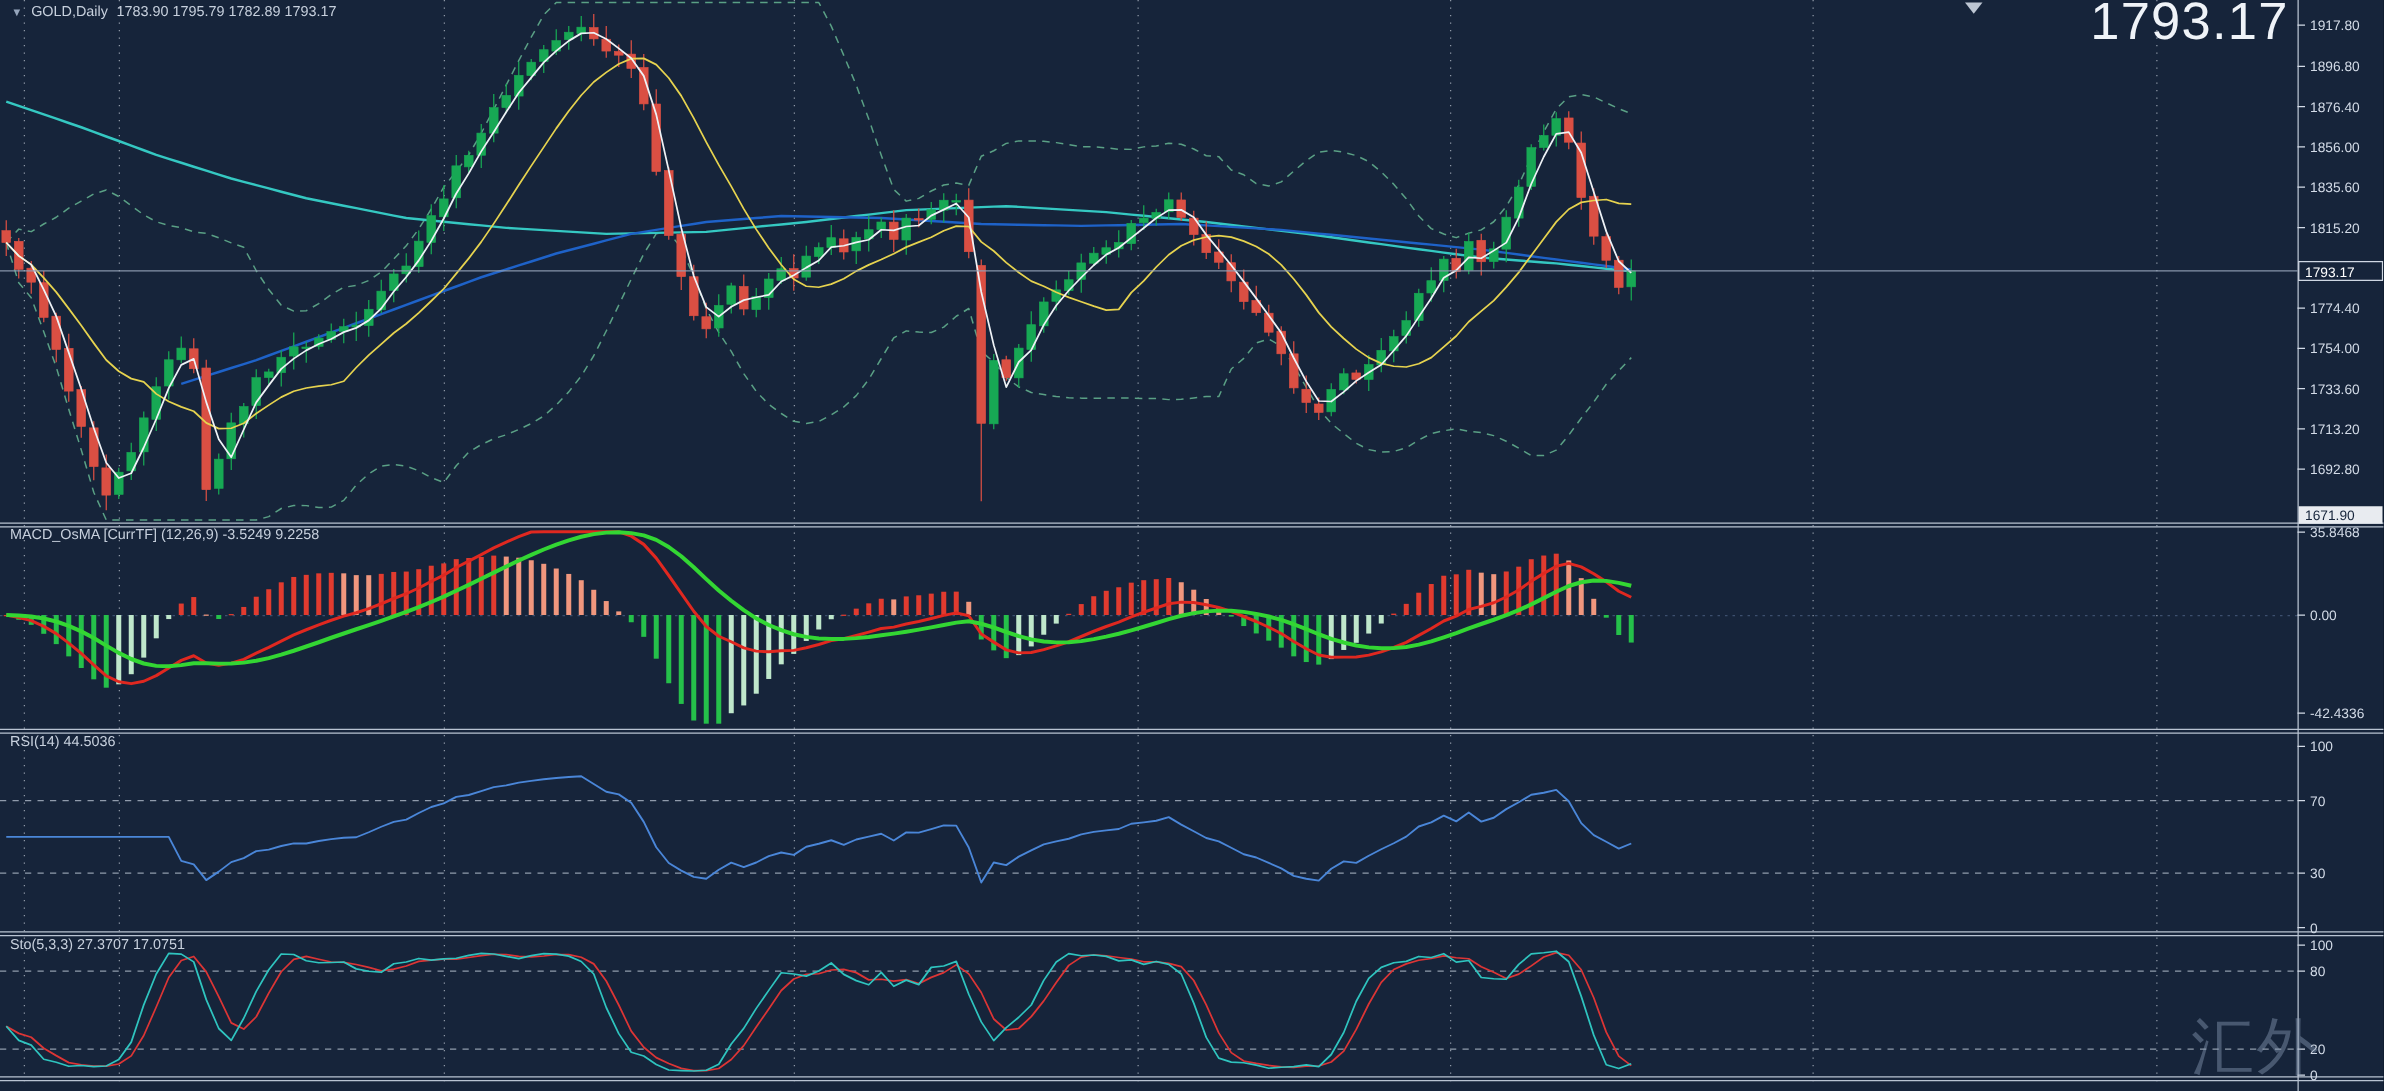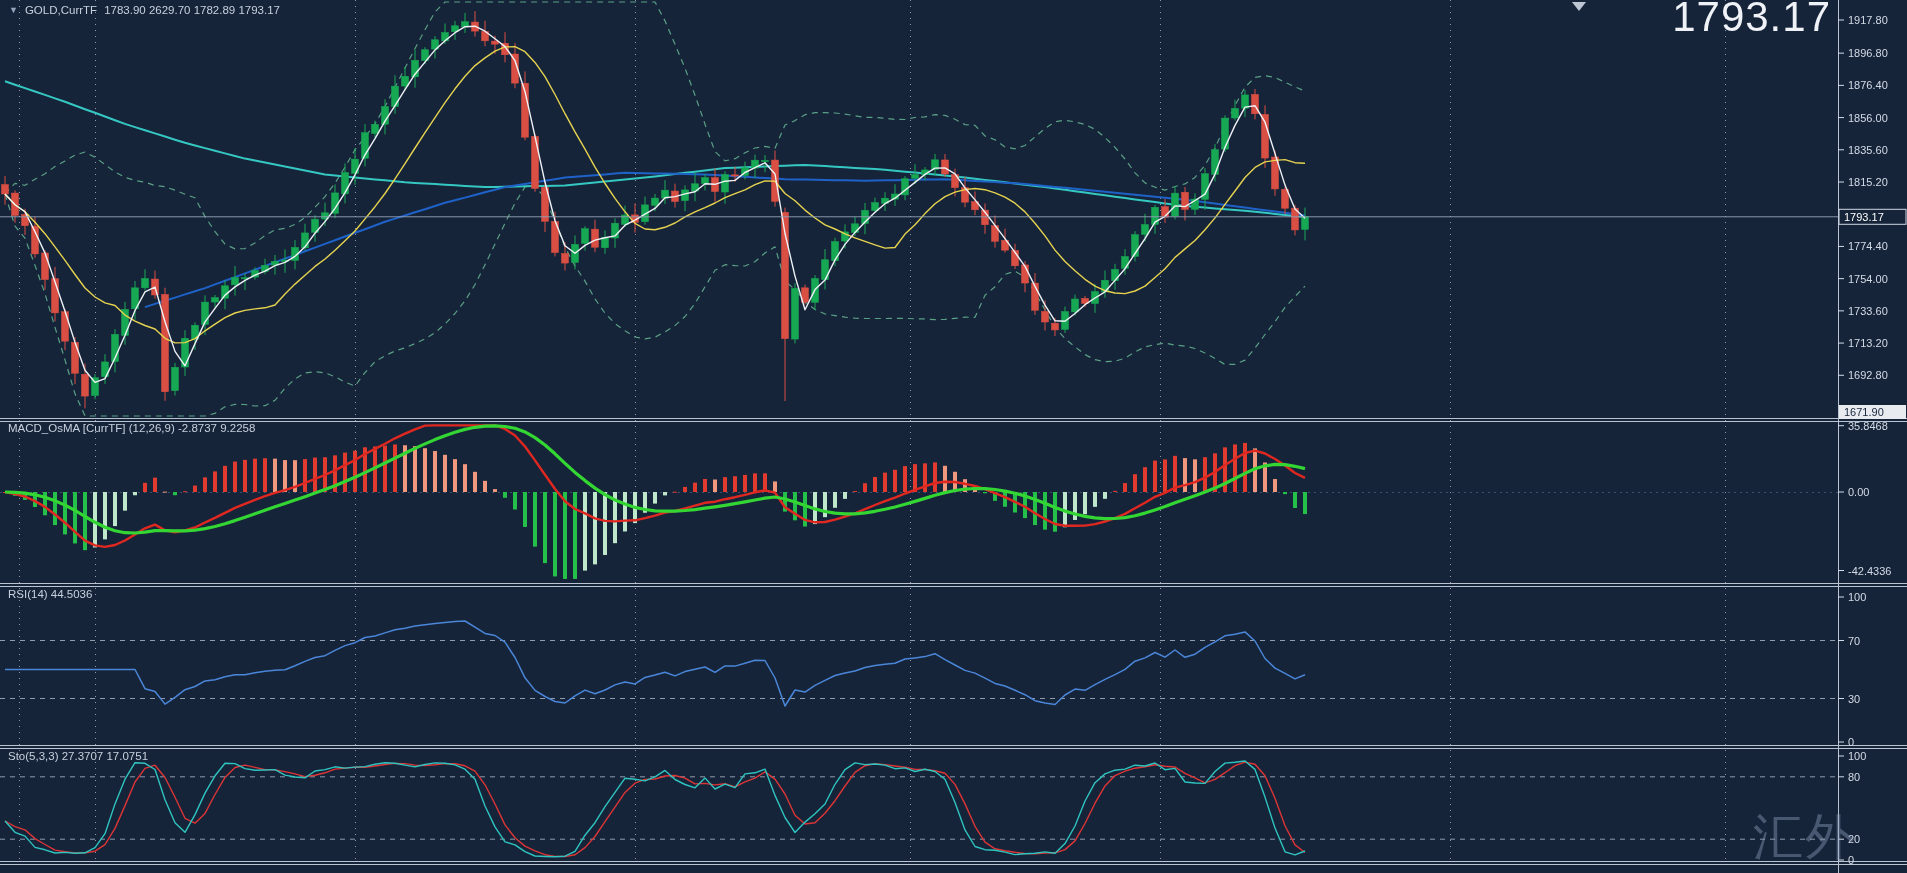--- a/index.html
+++ b/index.html
@@ -516,24 +516,24 @@
         </g>
         <g>
           <rect x="1839" y="405" width="67" height="14" fill="#e8ebf0"></rect>
           <text x="1844" y="416" fill="#16243a" font-size="11">1671.90</text>
         </g>
       </g>
   </svg>
 
   <div class="sym">
     <span class="tri">▼</span>
-    <span>GOLD,CurrTF</span>
-    <span class="ohlc">1783.90 2629.70 1782.89 1793.17</span>
+    <span>GOLD,Daily</span>
+    <span class="ohlc">1783.90 1795.79 1782.89 1793.17</span>
   </div>
 
   <div class="big-price">1793.17</div>
 
-  <div class="ind-label lab-macd">MACD_OsMA [CurrTF] (12,26,9) -2.8737 9.2258</div>
+  <div class="ind-label lab-macd">MACD_OsMA [CurrTF] (12,26,9) -3.5249 9.2258</div>
   <div class="ind-label lab-rsi">RSI(14) 44.5036</div>
   <div class="ind-label lab-sto">Sto(5,3,3) 27.3707 17.0751</div>
 
   <div class="watermark">汇外网</div>
 </div>
 
 </body></html>

